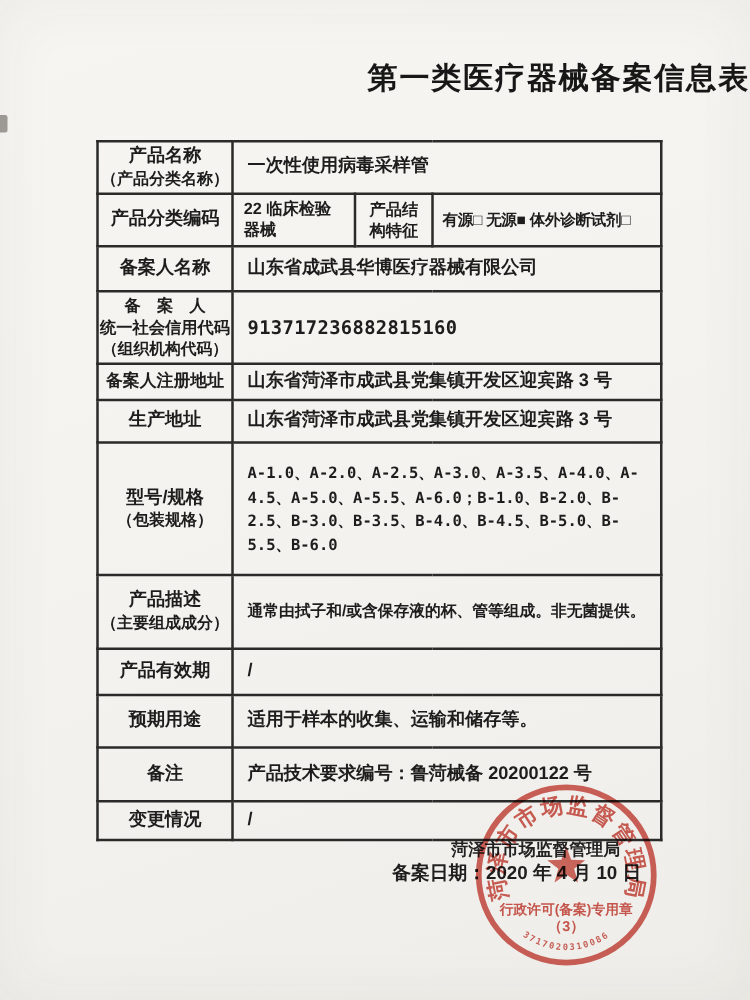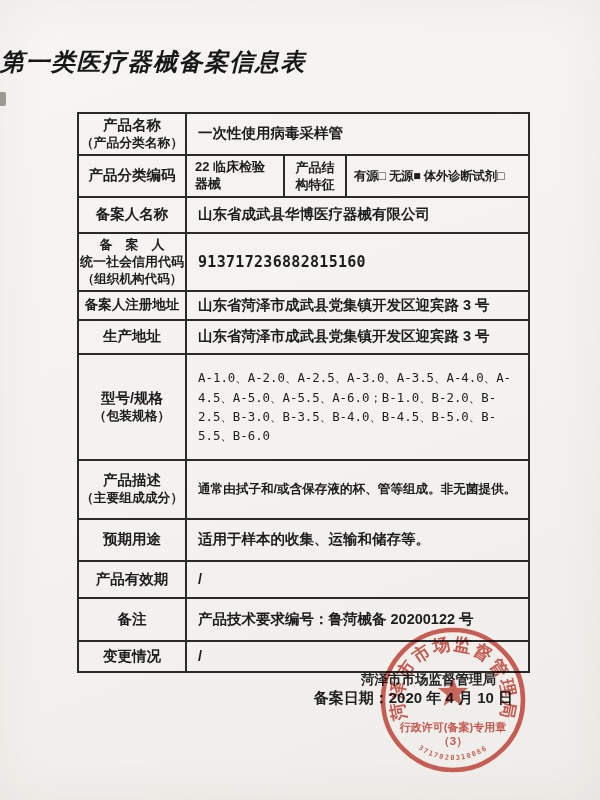--- a/index.html
+++ b/index.html
@@ -9,44 +9,43 @@
     font-family:"Liberation Sans", sans-serif;
   }
   .paper {
     position:relative; width:600px; height:800px; overflow:hidden;
     background:linear-gradient(160deg,#f7f5f2 0%, #f4f2ef 55%, #efede9 100%);
     box-shadow:inset 0 0 50px rgba(60,50,40,0.05);
     color:#1d1d1d;
   }
   .doc-title {
     position:absolute; top:46px; left:0; width:100%;
-    text-align:left; font-size:24px; font-weight:bold; letter-spacing:1.5px;
+    text-align:right; font-size:24px; font-weight:bold; letter-spacing:1.5px;
     color:#171717;
-    font-style:italic;
   }
   .record-no {
     position:absolute; top:87px; right:90px;
     font-size:14.5px; font-weight:bold; color:#1b1b1b;
   }
   table.reg {
     position:absolute; left:77px; top:112px; width:451px;
     border-collapse:collapse; table-layout:fixed;
   }
   table.reg td {
     border:2px solid #2a2a28; vertical-align:middle; overflow:hidden;
   }
   td.lc { text-align:center; font-weight:bold; font-size:14.5px; line-height:1.32; padding:2px 1px; }
   td.lc .ln { display:block; }
   td.lc .sm { font-size:12.8px; }
   td.lc.tight { font-size:13px; }
   td.lc.tight .sm { font-size:12.6px; }
   td.vc { font-size:14.5px; font-weight:600; text-align:left; padding:3px 8px 3px 11px; line-height:1.35; }
   td.vc.code-cell { font-size:13px; padding-left:8px; line-height:1.3; font-weight:bold; }
   td.vc.checkbox-cell { font-size:12.4px; font-weight:bold; padding-left:7px; letter-spacing:-0.2px; white-space:nowrap; }
-  td.vc.spec-cell { font-family:"DejaVu Sans Mono", monospace; font-size:12.4px; font-weight:normal; line-height:1.55; padding-right:4px; }
+  td.vc.spec-cell { font-family:"DejaVu Sans Mono", monospace; font-size:12.4px; font-weight:bold; line-height:1.55; padding-right:4px; }
   td.vc.desc-cell { font-size:12.6px; white-space:nowrap; }
   td.vc.mono { font-family:"DejaVu Sans Mono", monospace; font-size:15px; font-weight:bold; letter-spacing:0.3px;margin-left:48px; }
   .bureau-line {
     position:absolute; top:671px; right:104px;
     font-size:13.5px; font-weight:bold; color:#222;
   }
   .date-line {
     position:absolute; top:689px; right:87px;
     font-size:15px; font-weight:bold; color:#1e1e1e;
   }
@@ -120,27 +119,27 @@
         </td>
         <td class="vc spec-cell" colspan="3">A-1.0、A-2.0、A-2.5、A-3.0、A-3.5、A-4.0、A-4.5、A-5.0、A-5.5、A-6.0；B-1.0、B-2.0、B-2.5、B-3.0、B-3.5、B-4.0、B-4.5、B-5.0、B-5.5、B-6.0</td>
       </tr>
       <tr style="height:59px">
         <td class="lc">
           <span class="ln">产品描述</span>
           <span class="ln sm">（主要组成成分）</span>
         </td>
         <td class="vc desc-cell" colspan="3">通常由拭子和/或含保存液的杯、管等组成。非无菌提供。</td>
       </tr>
+      <tr style="height:37px">
+        <td class="lc">产品有效期</td>
+        <td class="vc" colspan="3">/</td>
+      </tr>
       <tr style="height:42px">
         <td class="lc">预期用途</td>
         <td class="vc" colspan="3">适用于样本的收集、运输和储存等。</td>
-      </tr>
-      <tr style="height:37px">
-        <td class="lc">产品有效期</td>
-        <td class="vc" colspan="3">/</td>
       </tr>
       <tr style="height:43px">
         <td class="lc">备注</td>
         <td class="vc" colspan="3">产品技术要求编号：鲁菏械备 20200122 号</td>
       </tr>
       <tr style="height:31px">
         <td class="lc">变更情况</td>
         <td class="vc" colspan="3">/</td>
       </tr>
     </tbody>

